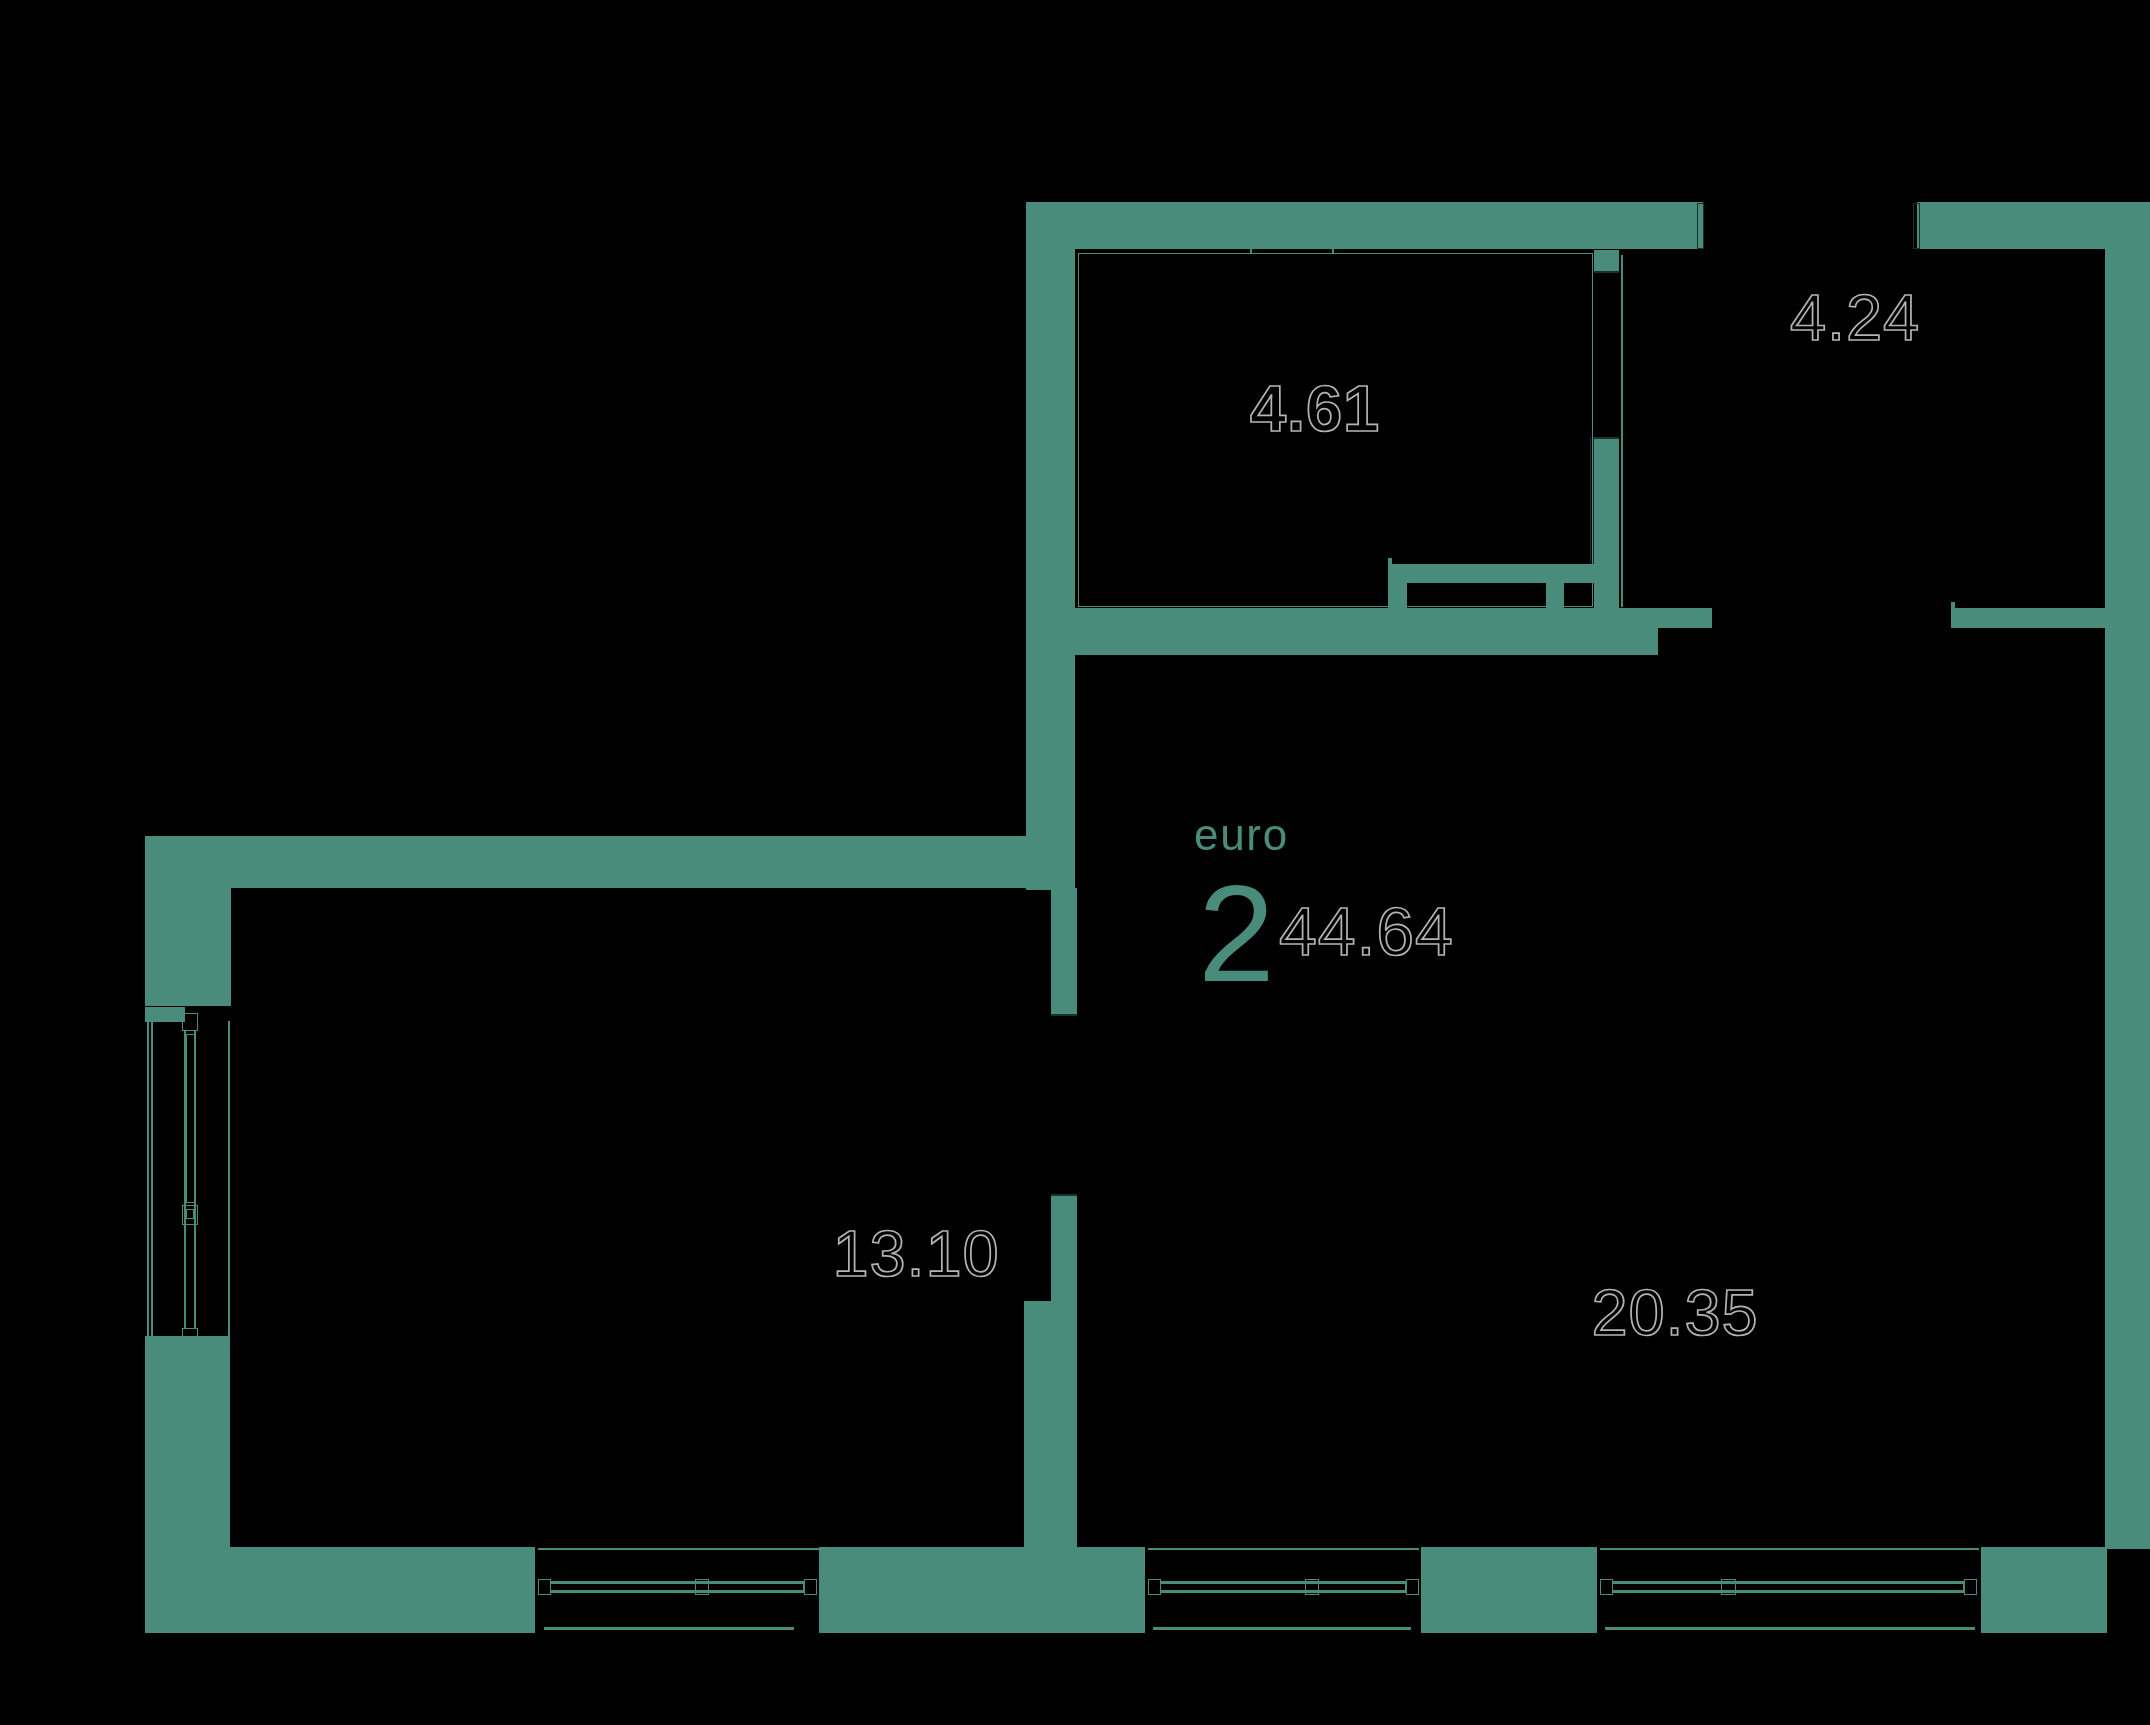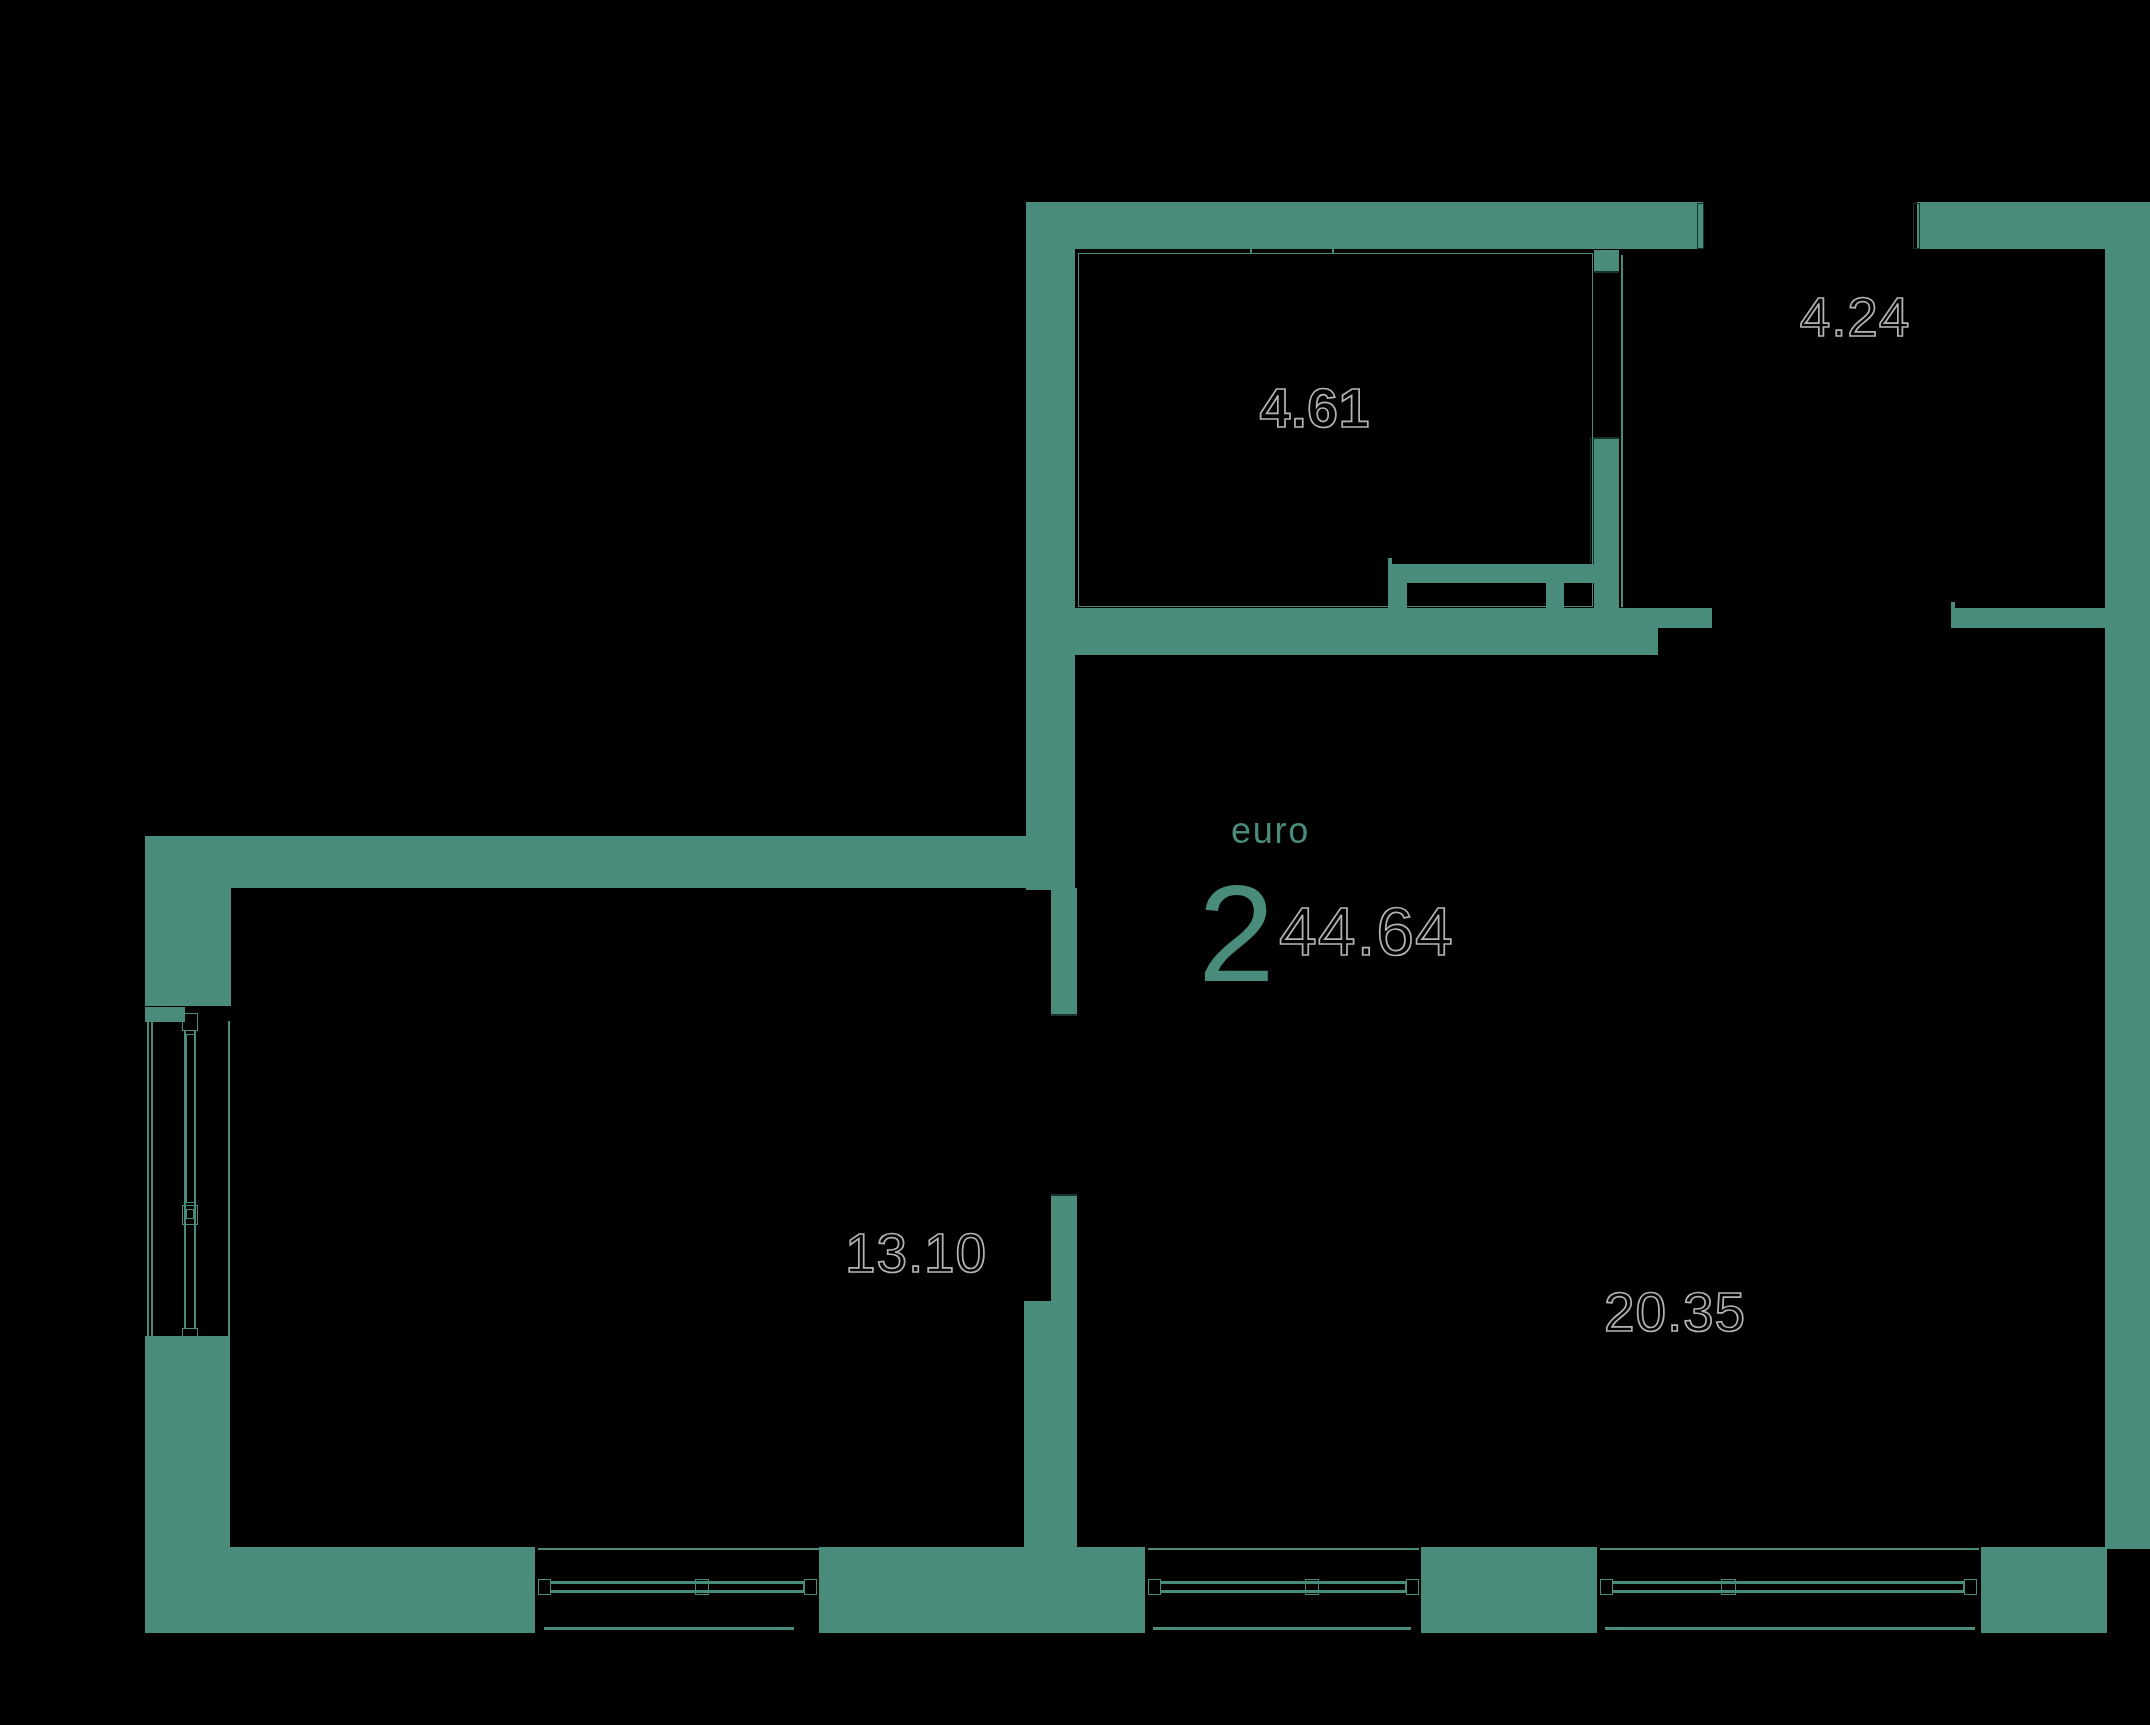--- a/index.html
+++ b/index.html
@@ -12,27 +12,27 @@
   body{width:2151px;height:1726px;position:relative;overflow:hidden;
        font-family:"Liberation Sans", sans-serif;}
   .plan{position:absolute;left:0;top:0;width:2151px;height:1726px;}
   .wall{position:absolute;background:var(--wall);}
   .tline{position:absolute;background:var(--wall);}
   .orect{position:absolute;border:1.7px solid var(--wall);background:transparent;box-sizing:border-box;}
   .dline{position:absolute;background:var(--dark-detail);}
   .drect{position:absolute;border:1.7px solid var(--dark-detail);background:transparent;box-sizing:border-box;}
   .area-label{
     position:absolute;transform:translate(-50%,-50%);
-    font-size:55px;letter-spacing:0.9px;line-height:1;
+    font-size:65px;letter-spacing:0.9px;line-height:1;
     color:transparent;-webkit-text-stroke:1.7px var(--area-label-outline);
     white-space:nowrap;
   }
   .unit-type{
     position:absolute;left:1194px;top:813px;
-    color:var(--wall);font-size:36px;letter-spacing:1.7px;line-height:1;font-weight:400;margin-left:37px;
+    color:var(--wall);font-size:44px;letter-spacing:1.7px;line-height:1;font-weight:400;
   }
   .unit-rooms{
     position:absolute;left:1198px;top:864px;
     color:var(--wall);font-size:138px;line-height:1;font-weight:400;
   }
   .unit-area{
     position:absolute;left:1279px;top:897px;
     font-size:68px;line-height:1;letter-spacing:0.9px;
     color:transparent;-webkit-text-stroke:1.7px var(--area-label-outline);
   }

